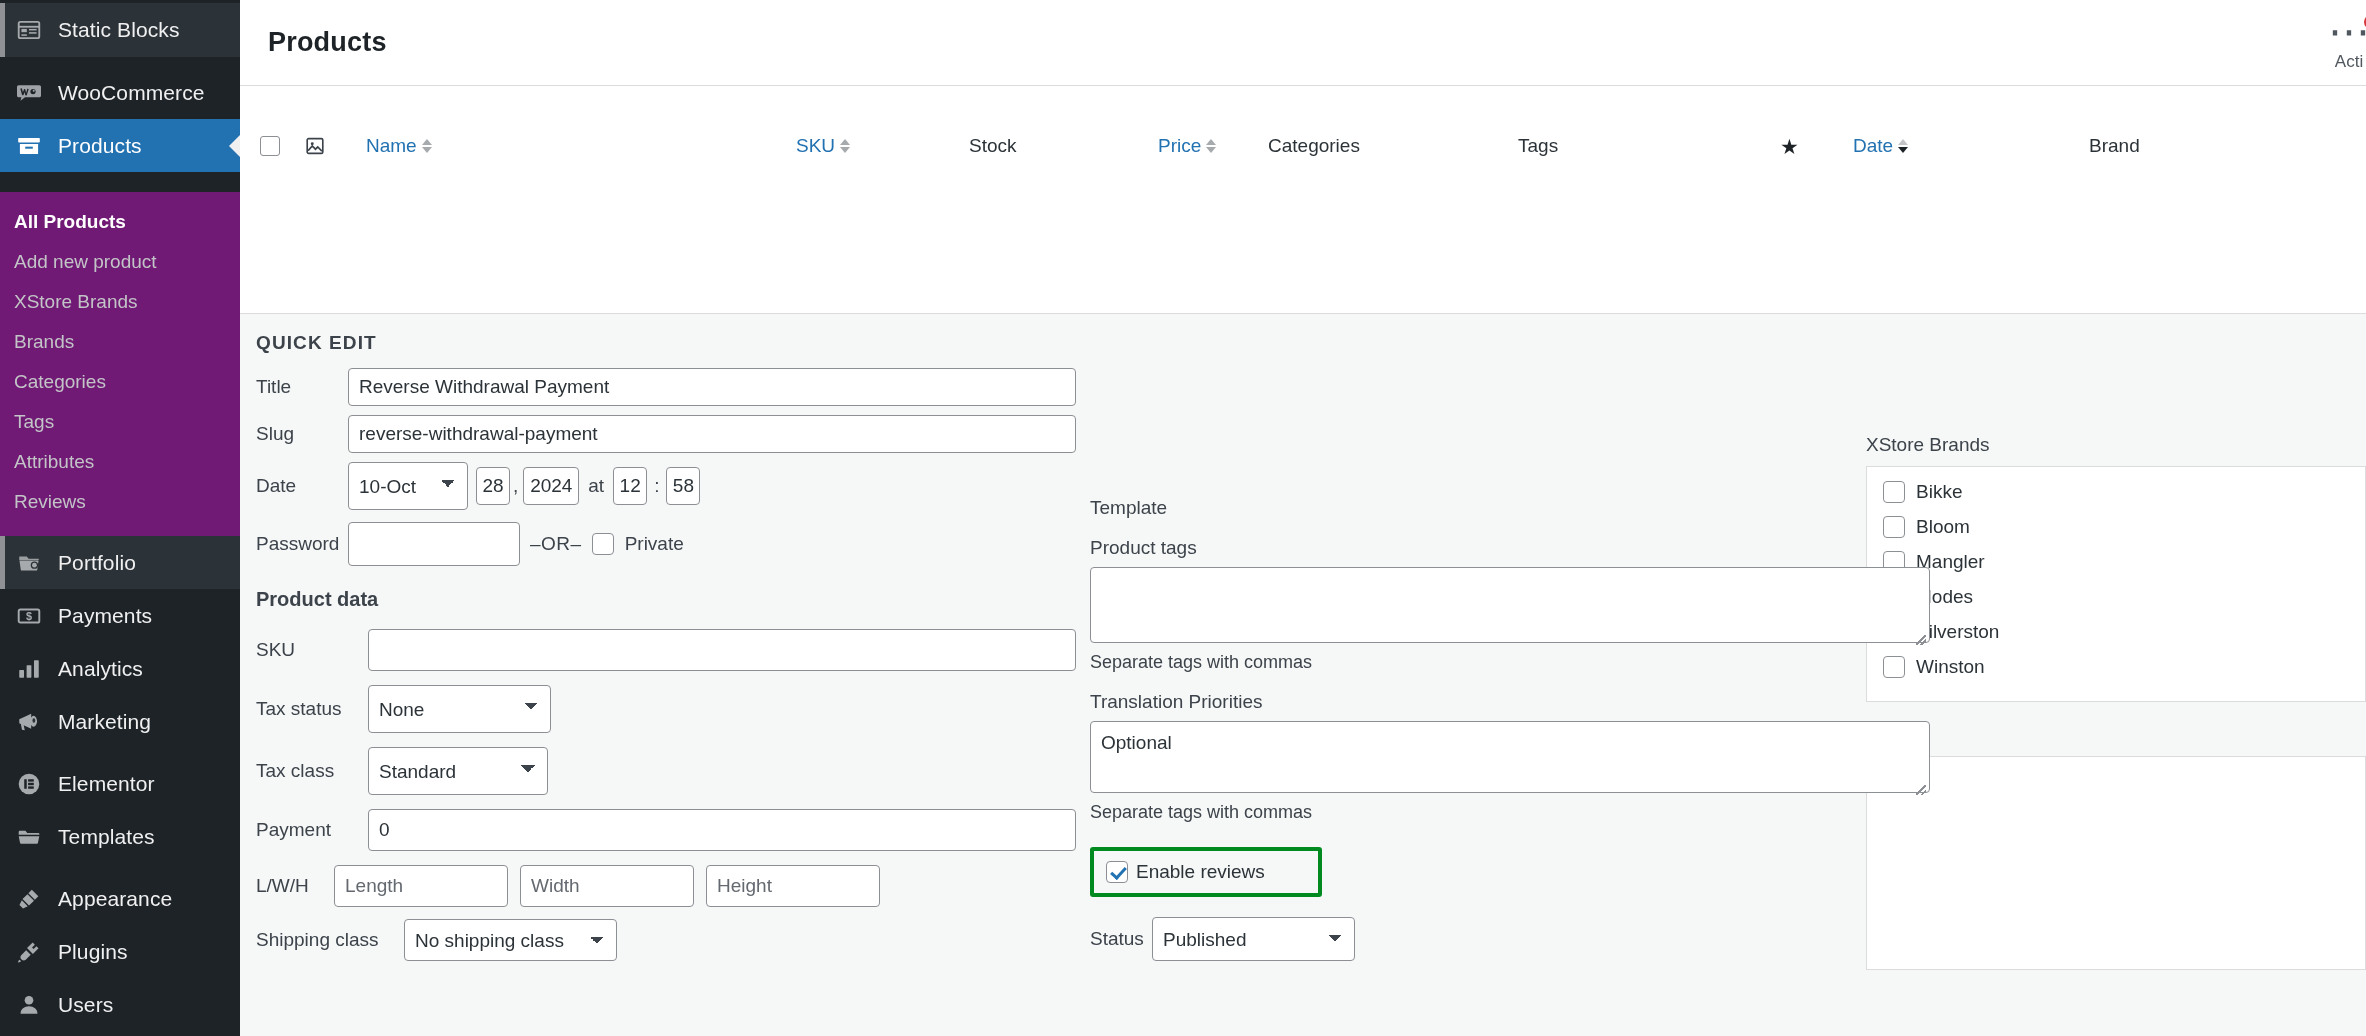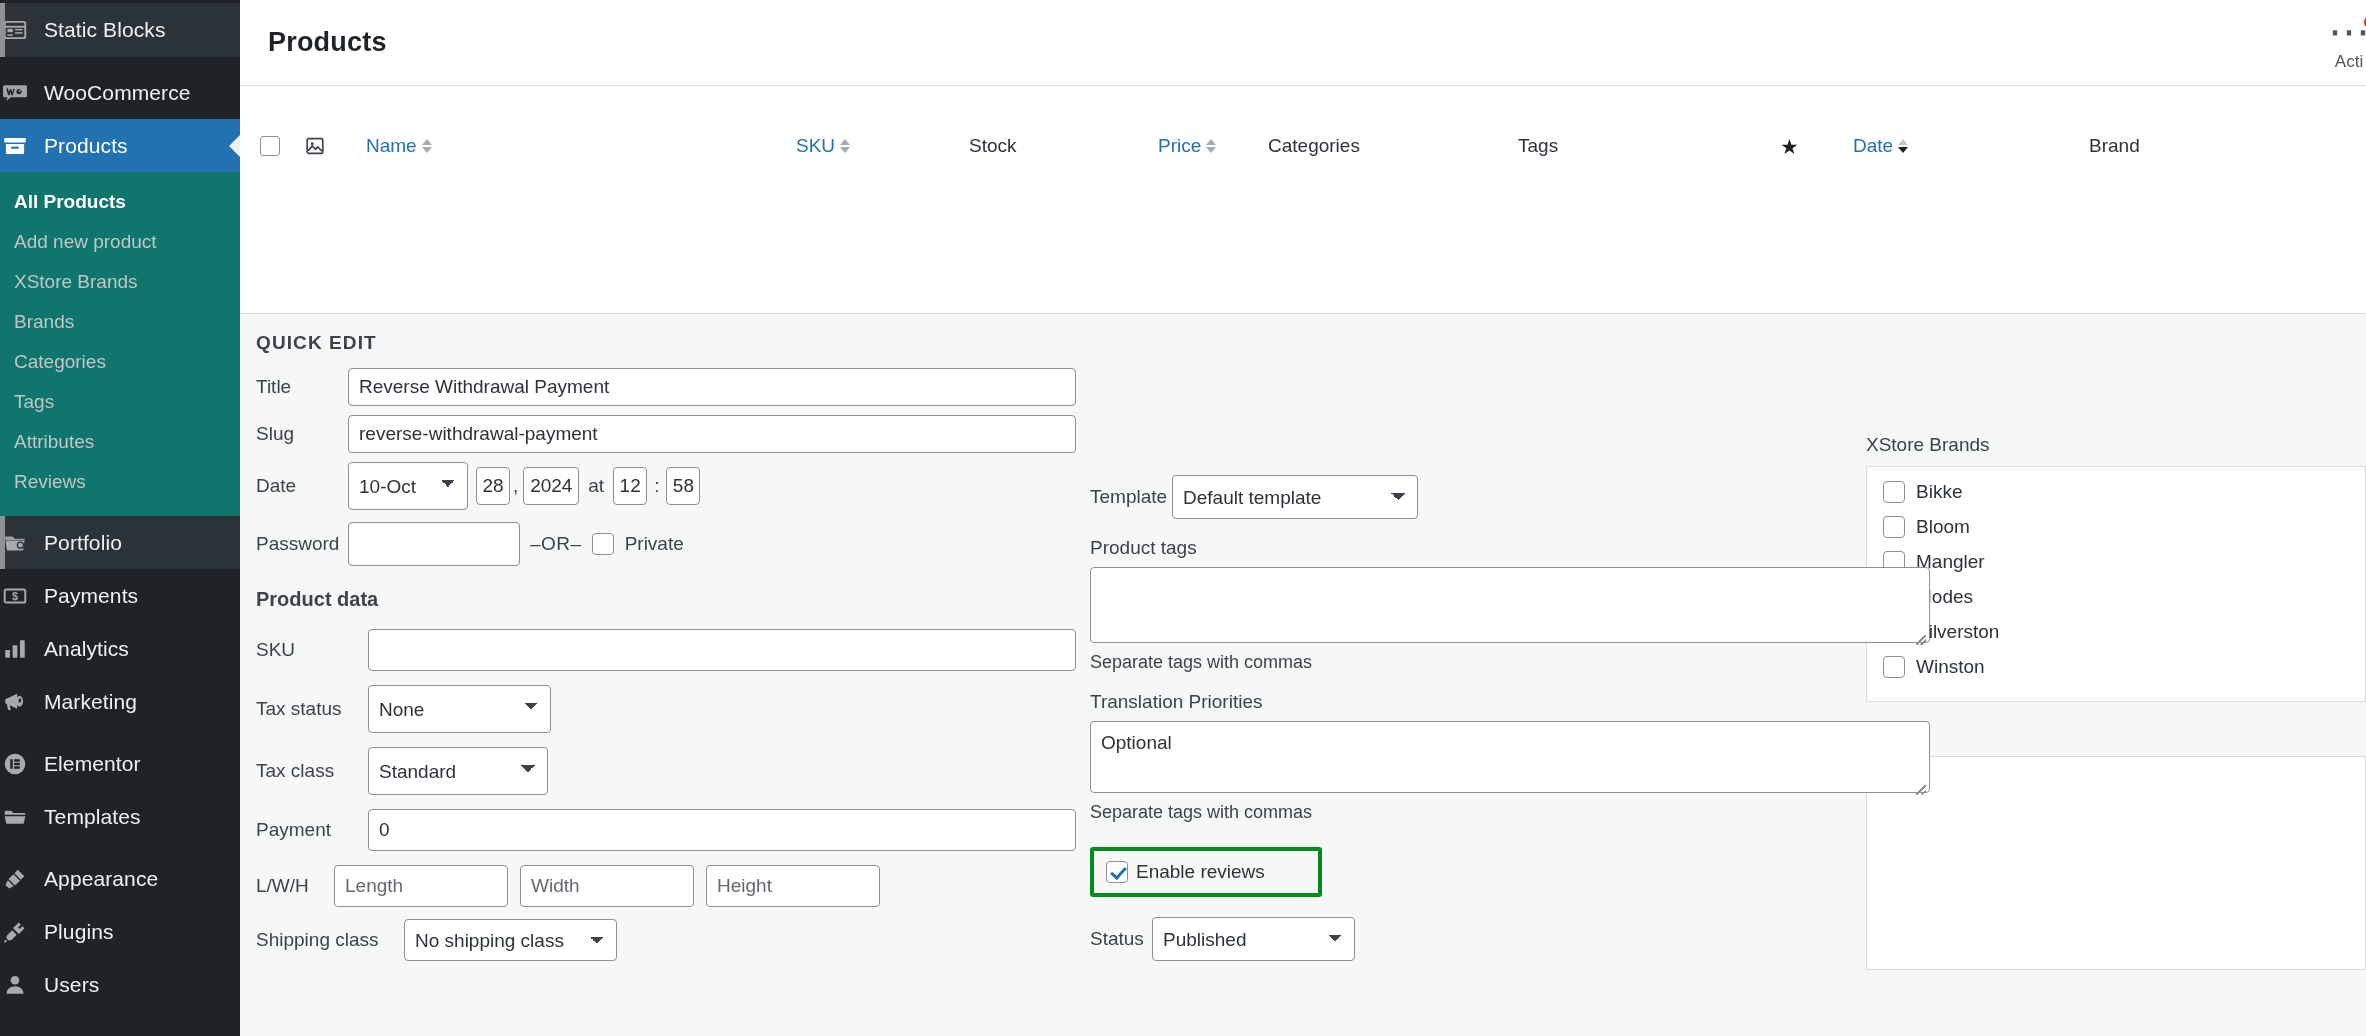--- a/index.html
+++ b/index.html
@@ -22,20 +22,21 @@
     min-width: 240px;
     background: #1d2327;
     color: #f0f0f1;
     position: relative;
     overflow: hidden;
   }
   .menu-item {
     display: flex;
     align-items: center;
     height: 53px;
+    padding-left: 14px;
     font-size: 21px;
     color: #f0f0f1;
     background: #1d2327;
     position: relative;
     white-space: nowrap;
   }
   .menu-item .mi-icon {
     width: 30px; min-width: 30px; height: 30px;
     margin-right: 14px;
     display: flex; align-items: center; justify-content: center;
@@ -55,21 +56,21 @@
   }
   .menu-item.current .mi-icon { color: #fff; }
   .menu-item.current .arrow {
     position: absolute; right: -1px; top: 50%; transform: translateY(-50%);
     width: 0; height: 0;
     border-top: 12px solid transparent;
     border-bottom: 12px solid transparent;
     border-right: 12px solid #f0f0f1;
   }
   .menu-sep { height: 9px; background: #1d2327; }
-  .submenu { background: #0f766e; padding: 10px 0 14px 0; }
+  .submenu { background: #701a75; padding: 10px 0 14px 0; margin-top: 20px; }
   .submenu-item {
     display: block;
     padding: 9px 0 9px 14px;
     font-size: 19px;
     color: #c3c4c7;
     white-space: nowrap;
   }
   .submenu-item.current { color: #fff; font-weight: 700; }
 
   
@@ -643,23 +644,20 @@
               <option>No shipping class</option>
             </select>
           </div>
 
         </div>
 
         <div class="qe-col-mid">
 
           <div class="row" style="margin-bottom:18px;">
             <span class="lbl" style="width:82px; min-width:82px;">Template</span>
-            <select class="sel" style="width:246px; height:44px;">
-              <option>Default template</option>
-            </select>
           </div>
 
           <div class="field-label" style="margin-top:0;">Product tags</div>
           <div class="resize-grip" style="width:840px;">
             <textarea class="txt" style="width: 840px; height: 76px;"></textarea>
           </div>
           <div class="helper">Separate tags with commas</div>
 
           <div class="field-label" style="margin-top:18px;">Translation Priorities</div>
           <div class="resize-grip" style="width:840px;">

